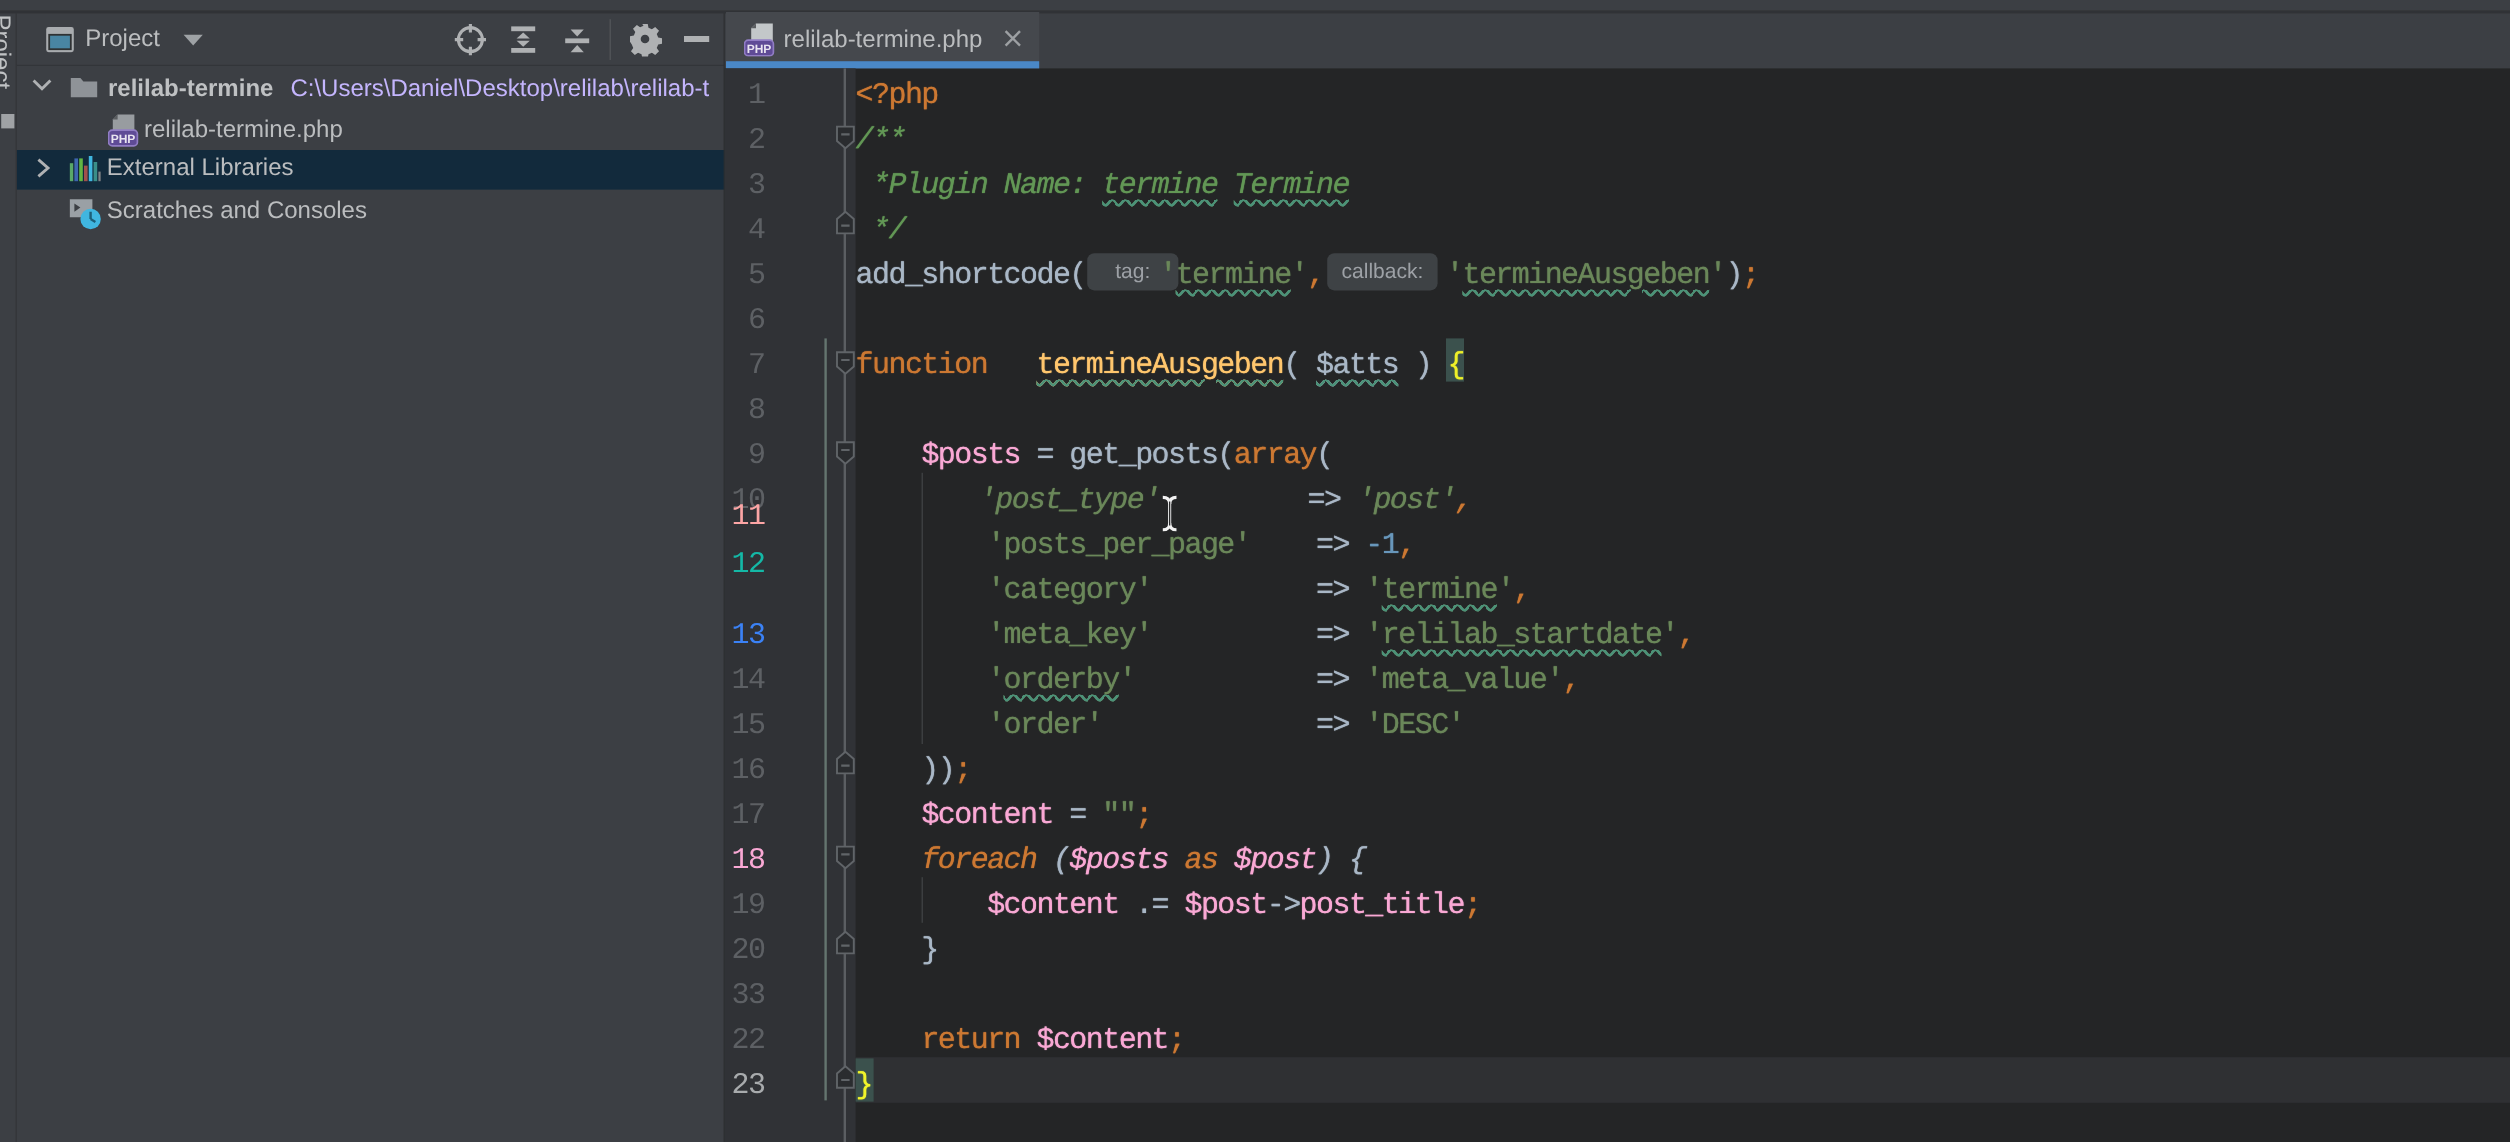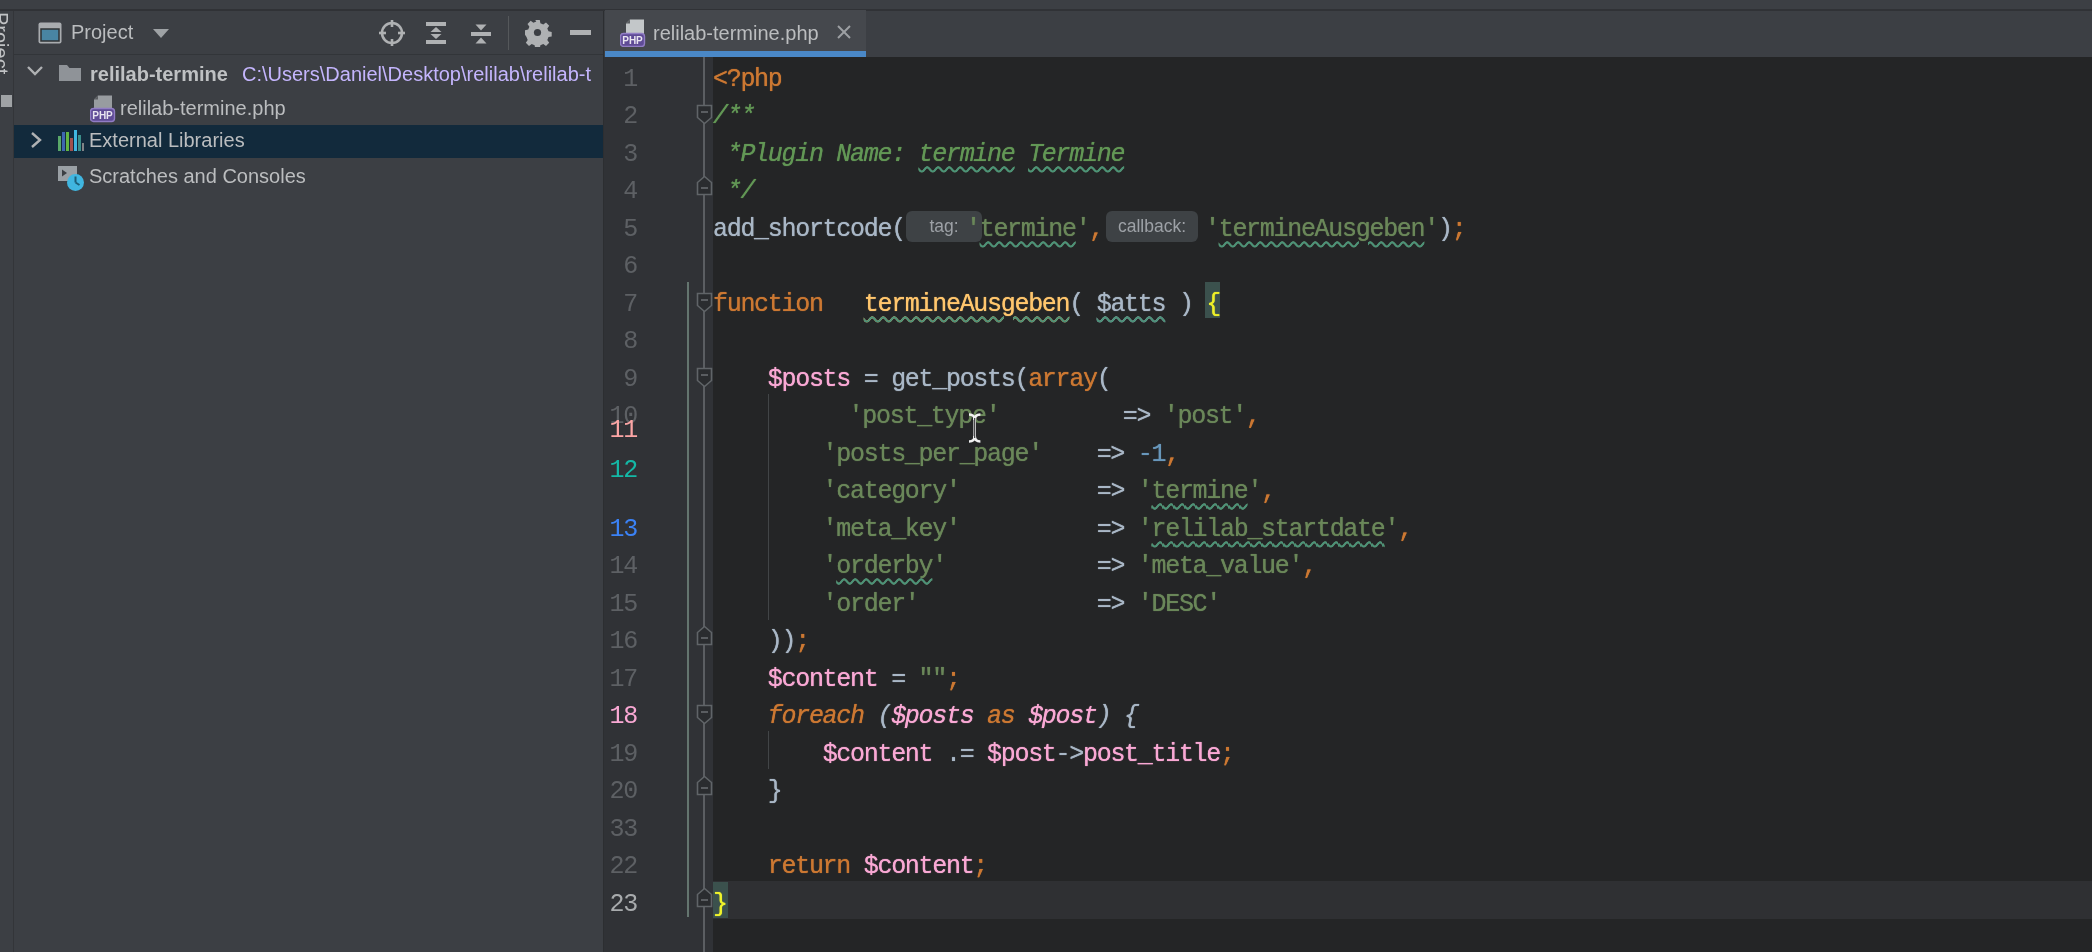--- a/index.html
+++ b/index.html
@@ -172,21 +172,21 @@
     <div class="abs ln" style="top:885.5px;color:#a8abad">23</div>
   </div>
 
 <div id="code">
     <div class="abs mono" style="left:713px;top:60.5px;"><span class="kw">&lt;?php</span></div>
     <div class="abs mono" style="left:713px;top:98px;"><span class="cmt">/**</span></div>
     <div class="abs mono" style="left:713px;top:135.5px;"><span class="cmt"> *Plugin Name: <span class="typo">termine</span> <span class="typo">Termine</span></span></div>
     <div class="abs mono" style="left:713px;top:173px;"><span class="cmt"> */</span></div>
     <div class="abs mono" style="left:713px;top:285.5px;"><span class="kw">function</span><span class="pl">   </span><span class="fn typo">termineAusgeben</span><span class="pl">( </span><span class="pl typo">$atts</span><span class="pl"> ) </span><span style="color:#eef028;">{</span></div>
     <div class="abs mono" style="left:713px;top:360.5px;"><span class="pl">    </span><span class="var">$posts</span><span class="pl"> = get_posts(</span><span class="kw">array</span><span class="pl">(</span></div>
-    <div class="abs mono" style="left:739px;top:398px;"><span class="str">        'post_type'</span><span class="pl">         =&gt; </span><span class="str">'post'</span><span class="kw">,</span></div>
+    <div class="abs mono" style="left:706px;top:398px;font-style:italic;"><span class="str">        'post_type'</span><span class="pl">         =&gt; </span><span class="str">'post'</span><span class="kw">,</span></div>
     <div class="abs mono" style="left:713px;top:435.5px;"><span class="str">        'posts_per_page'</span><span class="pl">    =&gt; </span><span class="num">-1</span><span class="kw">,</span></div>
     <div class="abs mono" style="left:713px;top:473px;"><span class="str">        'category'</span><span class="pl">          =&gt; </span><span class="str">'<span class="typo">termine</span>'</span><span class="kw">,</span></div>
     <div class="abs mono" style="left:713px;top:510.5px;"><span class="str">        'meta_key'</span><span class="pl">          =&gt; </span><span class="str">'<span class="typo">relilab_startdate</span>'</span><span class="kw">,</span></div>
     <div class="abs mono" style="left:713px;top:548px;"><span class="str">        '<span class="typo">orderby</span>'</span><span class="pl">           =&gt; </span><span class="str">'meta_value'</span><span class="kw">,</span></div>
     <div class="abs mono" style="left:713px;top:585.5px;"><span class="str">        'order'</span><span class="pl">             =&gt; </span><span class="str">'DESC'</span></div>
     <div class="abs mono" style="left:713px;top:623px;"><span class="pl">    ))</span><span class="kw">;</span></div>
     <div class="abs mono" style="left:713px;top:660.5px;"><span class="pl">    </span><span class="var">$content</span><span class="pl"> = </span><span class="str">""</span><span class="kw">;</span></div>
     <div class="abs mono" style="left:713px;top:698px;font-style:italic;"><span class="pl">    </span><span class="kw">foreach</span><span class="pl"> (</span><span class="var">$posts</span><span class="pl"> </span><span class="kw">as</span><span class="pl"> </span><span class="var">$post</span><span class="pl">) {</span></div>
     <div class="abs mono" style="left:713px;top:735.5px;"><span class="pl">        </span><span class="var">$content</span><span class="pl"> .= </span><span class="var">$post</span><span class="pl">-&gt;</span><span class="var">post_title</span><span class="kw">;</span></div>
     <div class="abs mono" style="left:713px;top:773px;"><span class="pl">    }</span></div>

